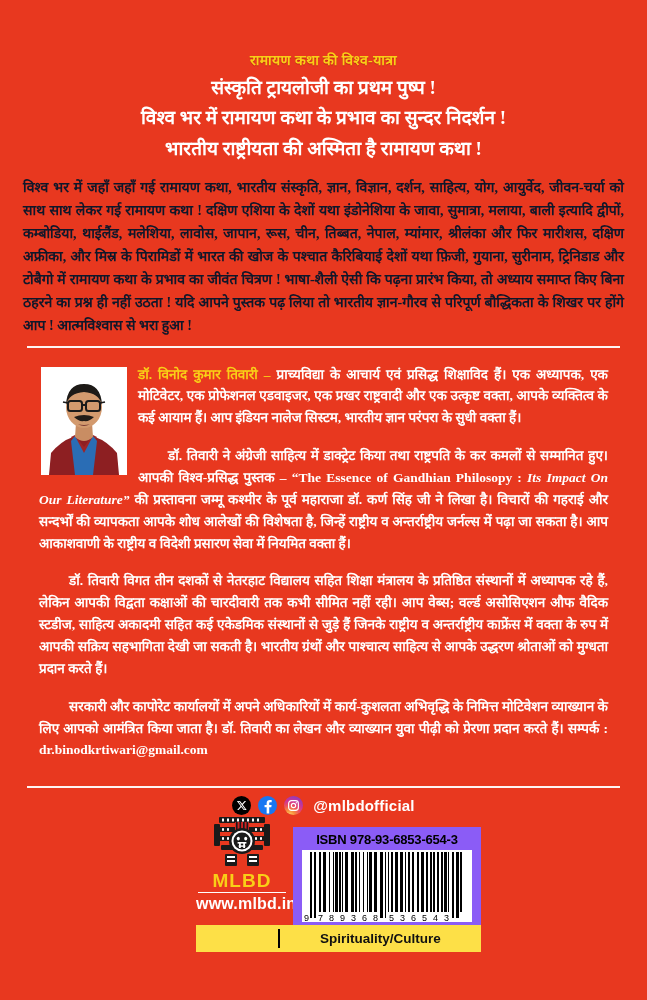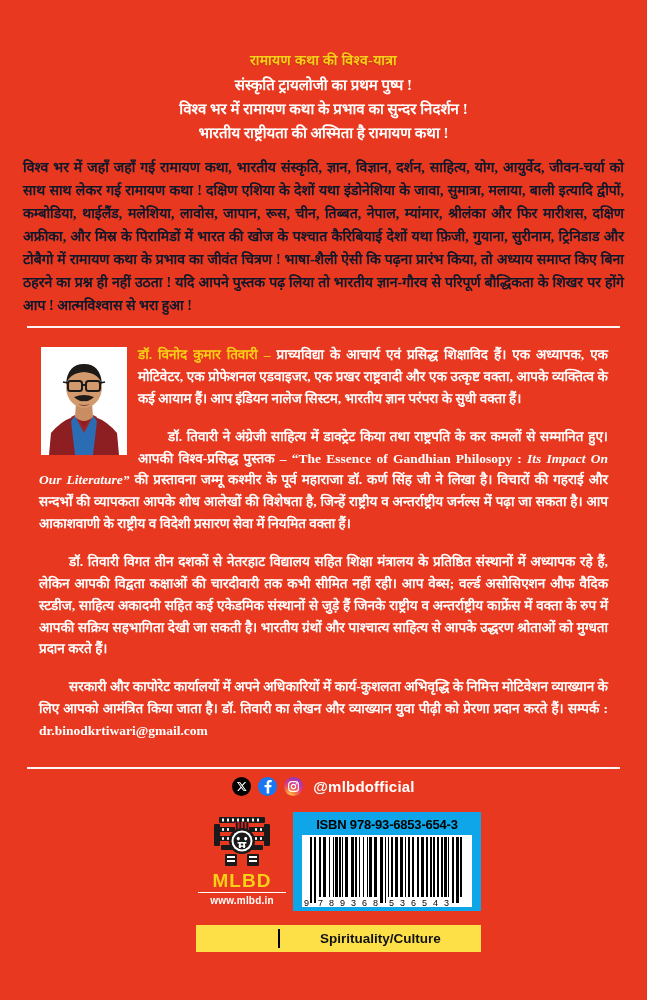--- a/index.html
+++ b/index.html
@@ -30,21 +30,21 @@
     color: #f9cf17;
     font-size: 14px;
     font-weight: bold;
     letter-spacing: 0.4px;
     line-height: 1.25;
     text-shadow: 0 1px 0 rgba(120,20,8,.35);
   }
   .tagline {
     color: #ffffff;
     font-weight: bold;
-    font-size: 15px;
+    font-size: 19px;
     line-height: 1.62;
     margin-top: 3px;
   }
   .tagline div { white-space: nowrap; }
 
   
   .blurb {
     color: #0f172a;
     font-weight: bold;
     font-size: 14.1px;
@@ -144,30 +144,30 @@
     font-size: 19px;
     letter-spacing: 1px;
     line-height: 1.05;
     margin-top: 1px;
   }
   .mlbd-rule { height: 1px; background: #fff; margin: 1px 2px 2px 2px; }
   .mlbd-url {
     color: #ffffff;
     font-family: "Liberation Sans", sans-serif;
     font-weight: bold;
-    font-size: 10px;
+    font-size: 16px;
     letter-spacing: .2px;
   }
 
   .isbn-box {
     position: absolute;
     left: 293px;
-    top: 0px;
+    top: 15px;
     width: 188px;
-    background: #0ea5e9;
+    background: #8b5cf6;
     padding: 5px 4px 4px 4px;
     box-sizing: border-box;
   }
   .isbn-text {
     text-align: center;
     font-family: "Liberation Sans", sans-serif;
     font-weight: bold;
     font-size: 13px;
     color: #000;
     letter-spacing: -.2px;

